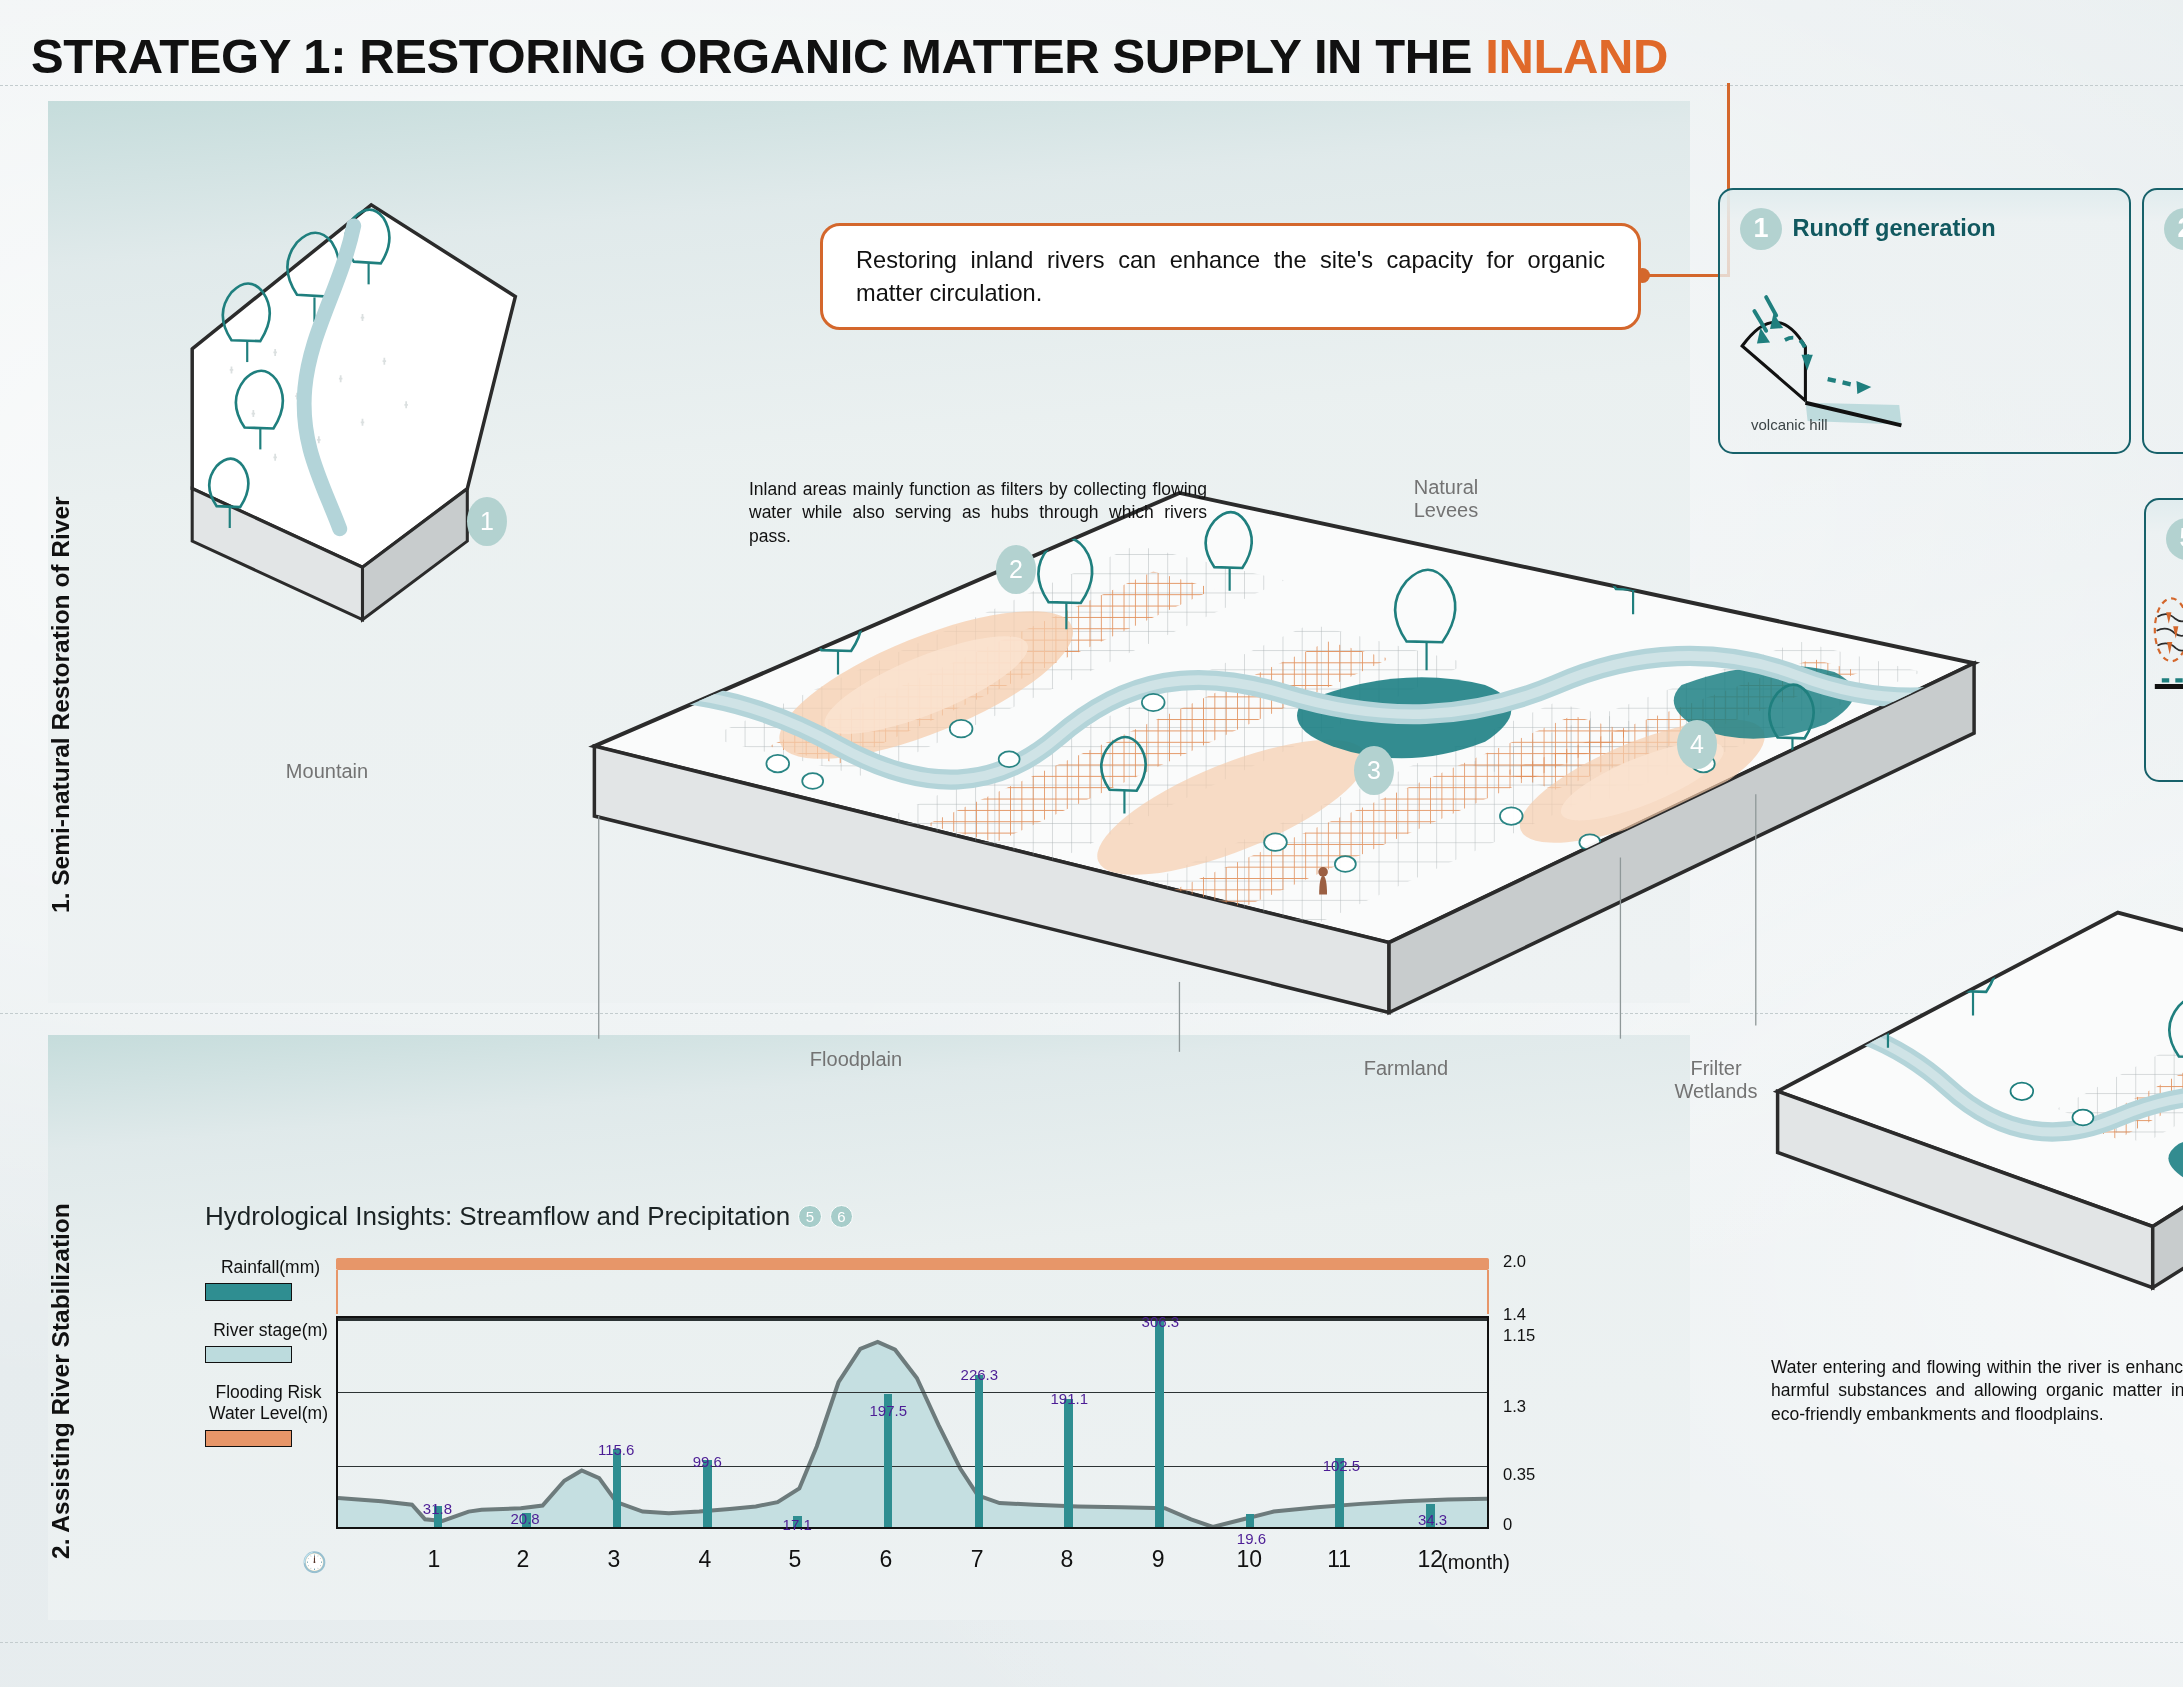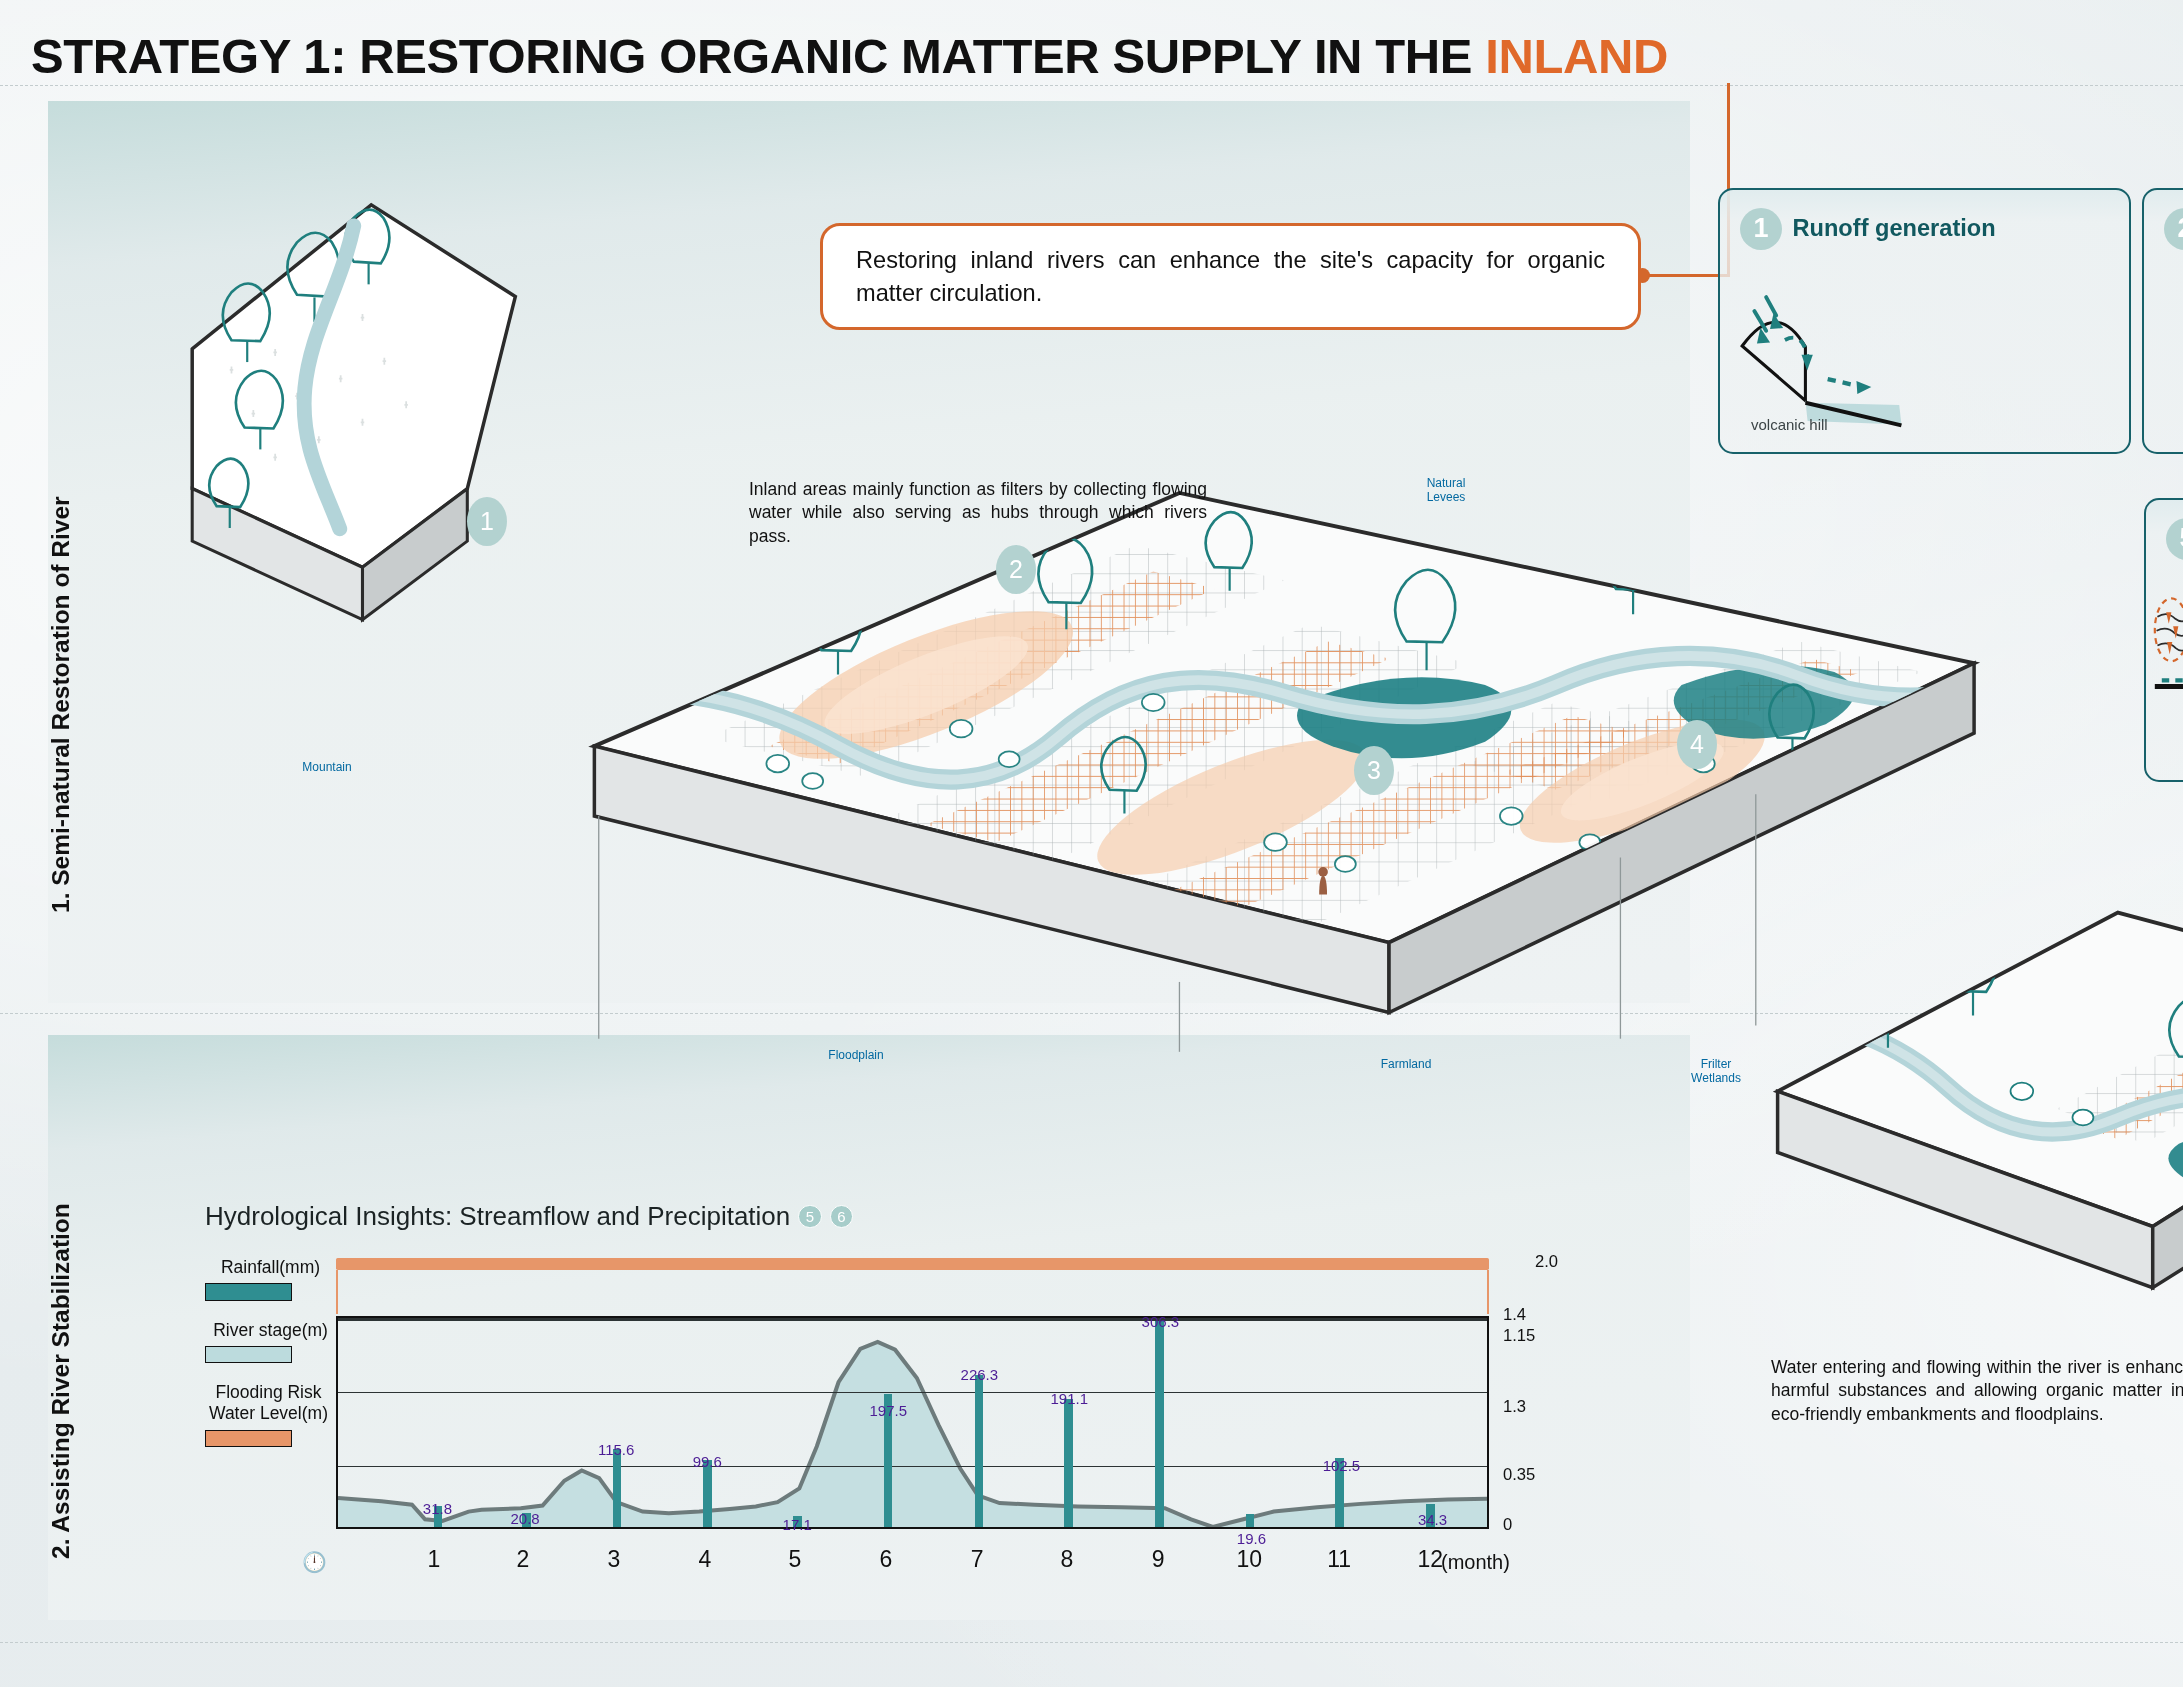--- a/index.html
+++ b/index.html
@@ -71,21 +71,21 @@
   .iso svg { display:block; overflow:visible; }
 
   .marker {
     position:absolute; width:40px; height:49px; border-radius:50%;
     background:#b3d2d0; color:#fff; font-size:25px;
     display:flex; align-items:center; justify-content:center; font-weight:500;
   }
 
   .iso-note { position:absolute; font-size:17.5px; line-height:1.34; color:#111;
               text-align:justify; }
-  .iso-lbl { position:absolute; font-size:12px; color:#0369a1; text-align:center; white-space:pre-line; }
+  .iso-lbl { position:absolute; font-size:20px; color:#737373; text-align:center; white-space:pre-line; }
 
   
   #chart-wrap { position:absolute; left:205px; top:1201px; width:1423px; height:376px; }
   #chart-title { font-size:26px; color:#1b2324; display:flex; align-items:center; gap:7.9px; }
   .ct-badge { width:23.6px; height:23.6px; border-radius:50%; border:1.7px solid #fff;
     background:#a7cdca; color:#fff; font-size:15px; display:flex;
     align-items:center; justify-content:center; }
   #legend { position:absolute; left:0; top:56px; width:131px; }
   .lg-item { margin-bottom:19px; }
   .lg-text { font-size:17.5px; color:#111; line-height:1.2;text-align:center; }
@@ -483,21 +483,21 @@
     <div class="bar-lbl" style="left:71.5%; top:55px;">306.3</div>
     <div class="bar-lbl" style="left:79.4%; top:272px;">19.6</div>
     <div class="bar-lbl" style="left:87.2%; top:199px;">102.5</div>
     <div class="bar-lbl" style="left:95.1%; top:253px;">34.3</div>
 
     <div class="ytick" style="left:1167px; top:257px;">0</div>
     <div class="ytick" style="left:1167px; top:207px;">0.35</div>
     <div class="ytick" style="left:1167px; top:139px;">1.3</div>
     <div class="ytick" style="left:1167px; top:68px;">1.15</div>
     <div class="ytick" style="left:1167px; top:47px;">1.4</div>
-    <div class="ytick" style="left:1167px; top:-6.1px;margin-left:32px;">2.0</div>
+    <div class="ytick" style="left:1167px; top:-6.1px;">2.0</div>
 
     <div id="xclock" style="left:-34px; top:292px;">🕛</div>
     <div class="xtick" style="left:8.5%;  top:288px;">1</div>
     <div class="xtick" style="left:16.2%; top:288px;">2</div>
     <div class="xtick" style="left:24.1%; top:288px;">3</div>
     <div class="xtick" style="left:32.0%; top:288px;">4</div>
     <div class="xtick" style="left:39.8%; top:288px;">5</div>
     <div class="xtick" style="left:47.7%; top:288px;">6</div>
     <div class="xtick" style="left:55.6%; top:288px;">7</div>
     <div class="xtick" style="left:63.4%; top:288px;">8</div>

